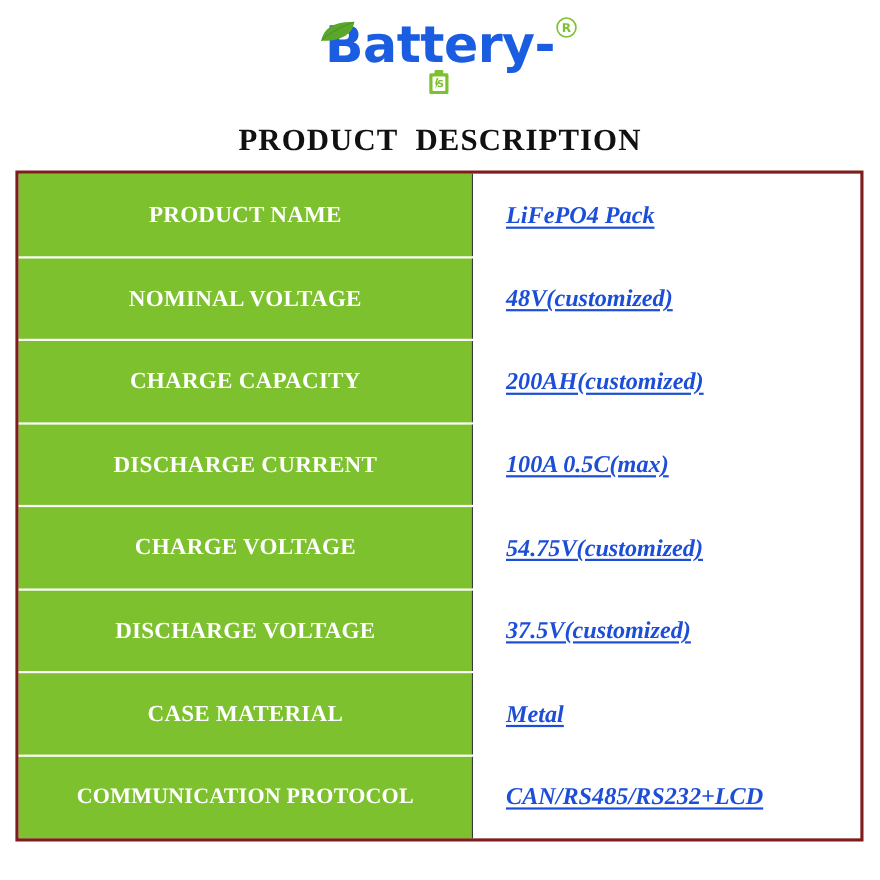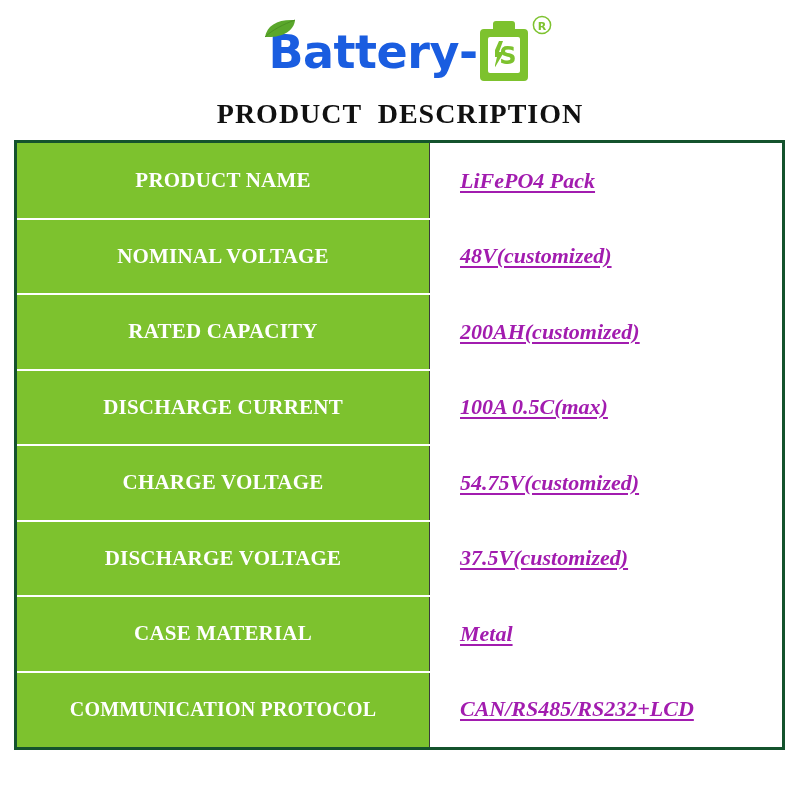--- a/index.html
+++ b/index.html
@@ -29,20 +29,21 @@
     align-items: center;
     justify-content: center;
     padding-top: 8px;
     box-sizing: border-box;
   }
   .logo {
     position: relative;
     display: flex;
     align-items: center;
     height: 70px;
+    flex-direction: column;
   }
   .logo-wordmark {
     font-family: "DejaVu Sans", sans-serif;
     font-weight: bold;
     font-size: 46px;
     color: #1a5de0;
     letter-spacing: -0.5px;
     line-height: 1;
     position: relative;
     z-index: 2;
@@ -72,33 +73,33 @@
   }
 
   
   .title {
     text-align: center;
     font-family: "Liberation Serif", serif;
     font-weight: bold;
     font-size: 28px;
     letter-spacing: 1px;
     color: #111111;
-    margin-top: 2px;
+    margin-top: 16px;
     margin-bottom: 14px;
     white-space: pre;
   }
 
   
   .table-wrap {
     position: absolute;
     left: 14px;
-    top: 140px;
+    top: 155px;
     width: 771px;
     height: 610px;
-    border: 3px solid #14532d;
+    border: 3px solid #7f1d1d;
     box-sizing: border-box;
     background: #ffffff;
   }
   .spec-table {
     width: 100%;
     height: 100%;
     border-collapse: collapse;
     table-layout: fixed;
   }
   .spec-table tr {
@@ -118,21 +119,21 @@
     border-right: 1px solid #3a3a3a;
     padding: 0 4px;
     letter-spacing: 0.2px;
     white-space: nowrap;
   }
   tr:first-child .cell-label { border-top: none; }
   tr:last-child .cell-label { border-bottom: none; }
 
   .cell-value {
     background: #ffffff;
-    color: #a21caf;
+    color: #1d4ed8;
     font-family: "Liberation Serif", serif;
     font-weight: bold;
     font-style: italic;
     font-size: 22px;
     text-align: left;
     vertical-align: middle;
     padding-left: 30px;
     padding-right: 20px;
   }
   .val-line {
@@ -191,21 +192,21 @@
         </tr>
 
         <tr>
           <td class="cell-label">NOMINAL VOLTAGE</td>
           <td class="cell-value">
             <span class="val-line">48V(customized)</span>
           </td>
         </tr>
 
         <tr>
-          <td class="cell-label">RATED CAPACITY</td>
+          <td class="cell-label">CHARGE CAPACITY</td>
           <td class="cell-value">
             <span class="val-line">200AH(customized)</span>
           </td>
         </tr>
 
 
         <tr>
           <td class="cell-label">DISCHARGE CURRENT</td>
           <td class="cell-value">
             <span class="val-line">100A 0.5C(max)</span>

